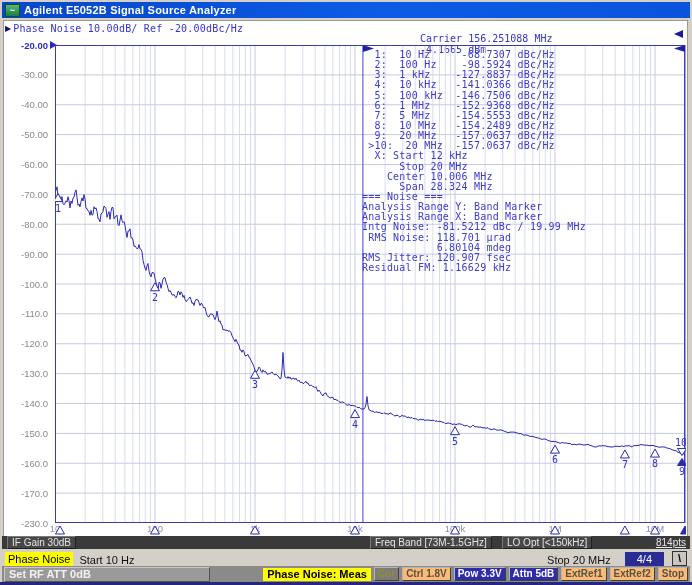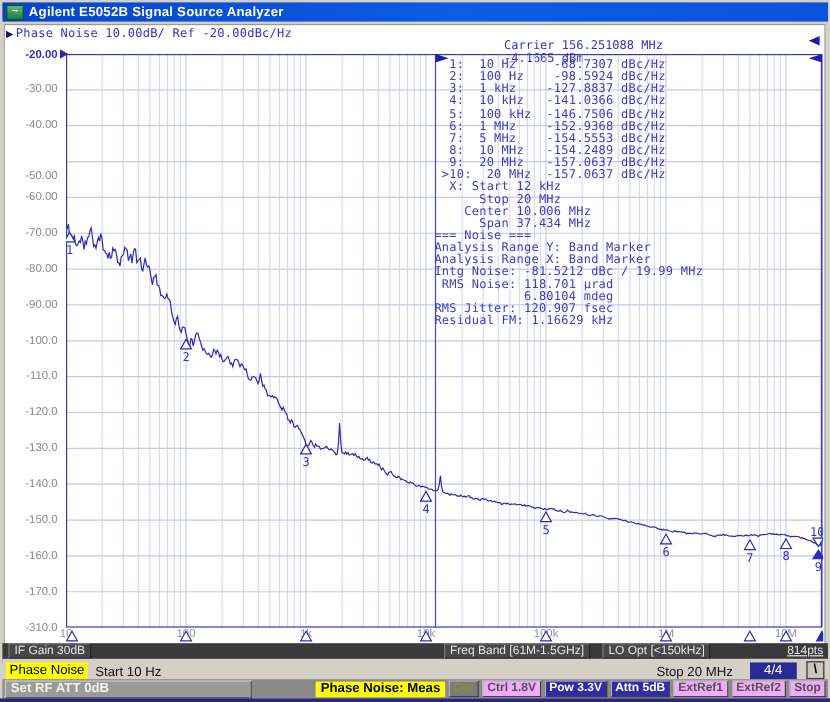--- a/index.html
+++ b/index.html
@@ -61,21 +61,21 @@
   .busy{width:13px;text-align:center;border:1px solid #333;background:#cac6be;color:#000;
         font:bold 11px "Liberation Sans",sans-serif;line-height:13px;margin-left:2px;}
   .row3{position:absolute;left:2px;top:566px;width:688px;height:16px;background:#8a8a8a;
         display:flex;align-items:center;padding:0 2px;box-sizing:border-box;}
   .msgbox{width:196px;background:#9a9a9a;color:#f2f2f2;font:bold 11px "Liberation Sans",sans-serif;
           line-height:13px;padding:0 4px;border:1px solid;border-color:#c8c8c8 #555 #555 #c8c8c8;}
   .measchip{margin-left:auto;background:#ffff00;color:#000;font:bold 11px "Liberation Sans",sans-serif;
             line-height:13px;padding:0 4px;}
   .ind{margin-left:3px;font:bold 10px "Liberation Sans",sans-serif;line-height:12px;padding:0 3px;
        border:1px solid;border-color:#b4b4b4 #3f3f3f #3f3f3f #b4b4b4;white-space:nowrap;}
-  .ind.dim{background:#f0abfc;color:#53534b;text-align:right;}
+  .ind.dim{background:#fdba74;color:#53534b;text-align:right;}
   .ind.dim-yellow{background:#7b7b7b;color:#8f8f2f;}
   .ind.on{background:#2d2da8;color:#fff;}
   .bottomstrip{position:absolute;left:0;top:582px;width:692px;height:3px;background:#26267e;}
 </style>
 </head>
 <body>
 
 <div class="screen">
 
   <div class="titlebar">
@@ -94,34 +94,34 @@
     <span>Carrier 156.251088 MHz</span>
     <span>-4.1665 dBm</span>
   </div>
   <div class="stop-flag"></div>
   <div class="ref-marker"></div>
 
   <div id="ylabels">
       <div class="ylab ref" style="top: 39.5px;">-20.00</div>
       <div class="ylab" style="top: 69.375px;">-30.00</div>
       <div class="ylab" style="top: 99.25px;">-40.00</div>
-      <div class="ylab" style="top: 141px;">-50.00</div>
+      <div class="ylab" style="top: 129px;">-50.00</div>
       <div class="ylab" style="top: 159px;">-60.00</div>
       <div class="ylab" style="top: 188.875px;">-70.00</div>
       <div class="ylab" style="top: 218.75px;">-80.00</div>
       <div class="ylab" style="top: 248.625px;">-90.00</div>
       <div class="ylab" style="top: 278.5px;">-100.0</div>
       <div class="ylab" style="top: 308.375px;">-110.0</div>
       <div class="ylab" style="top: 338.25px;">-120.0</div>
       <div class="ylab" style="top: 368.125px;">-130.0</div>
       <div class="ylab" style="top: 398px;">-140.0</div>
       <div class="ylab" style="top: 427.875px;">-150.0</div>
       <div class="ylab" style="top: 457.75px;">-160.0</div>
       <div class="ylab" style="top: 487.625px;">-170.0</div>
-      <div class="ylab" style="top: 517.5px;">-310.0</div>
+      <div class="ylab" style="top: 517.5px;">-230.0</div>
     </div>
   <div id="xlabels">
       <div class="xlab" style="left: 55px;">10</div>
       <div class="xlab" style="left: 155px;">100</div>
       <div class="xlab" style="left: 255px;">1k</div>
       <div class="xlab" style="left: 355px;">10k</div>
       <div class="xlab" style="left: 455px;">100k</div>
       <div class="xlab" style="left: 555px;">1M</div>
       <div class="xlab" style="left: 655px;">10M</div>
     </div>
@@ -240,34 +240,34 @@
       <div class="info-line">  4:  10 kHz   -141.0366 dBc/Hz</div>
       <div class="info-line">  5:  100 kHz  -146.7506 dBc/Hz</div>
       <div class="info-line">  6:  1 MHz    -152.9368 dBc/Hz</div>
       <div class="info-line">  7:  5 MHz    -154.5553 dBc/Hz</div>
       <div class="info-line">  8:  10 MHz   -154.2489 dBc/Hz</div>
       <div class="info-line">  9:  20 MHz   -157.0637 dBc/Hz</div>
       <div class="info-line"> &gt;10:  20 MHz  -157.0637 dBc/Hz</div>
       <div class="info-line">  X: Start 12 kHz</div>
       <div class="info-line">      Stop 20 MHz</div>
       <div class="info-line">    Center 10.006 MHz</div>
-      <div class="info-line">      Span 37.434 MHz</div>
+      <div class="info-line">      Span 28.324 MHz</div>
       <div class="info-line">=== Noise ===</div>
       <div class="info-line">Analysis Range Y: Band Marker</div>
       <div class="info-line">Analysis Range X: Band Marker</div>
       <div class="info-line">Intg Noise: -81.5212 dBc / 19.99 MHz</div>
       <div class="info-line"> RMS Noise: 118.701 µrad</div>
       <div class="info-line">            6.80104 mdeg</div>
       <div class="info-line">RMS Jitter: 120.907 fsec</div>
       <div class="info-line">Residual FM: 1.16629 kHz</div>
     </div>
 
   <div class="row1">
     <span class="r1cell" style="left:5px">IF Gain 30dB</span>
-    <span class="r1cell" style="left:368px">Freq Band [61M-1.5GHz]</span>
+    <span class="r1cell" style="left:368px">Freq Band [73M-1.5GHz]</span>
     <span class="r1cell" style="left:500px">LO Opt [&lt;150kHz]</span>
     <span class="r1pts">814pts</span>
   </div>
 
   <div class="row2">
     <span class="chip-yellow">Phase Noise</span>
     <span class="r2text">Start 10 Hz</span>
     <span class="r2text" style="margin-left:auto">Stop 20 MHz</span>
     <span class="chip-count">4/4</span>
     <span class="busy">\</span>

